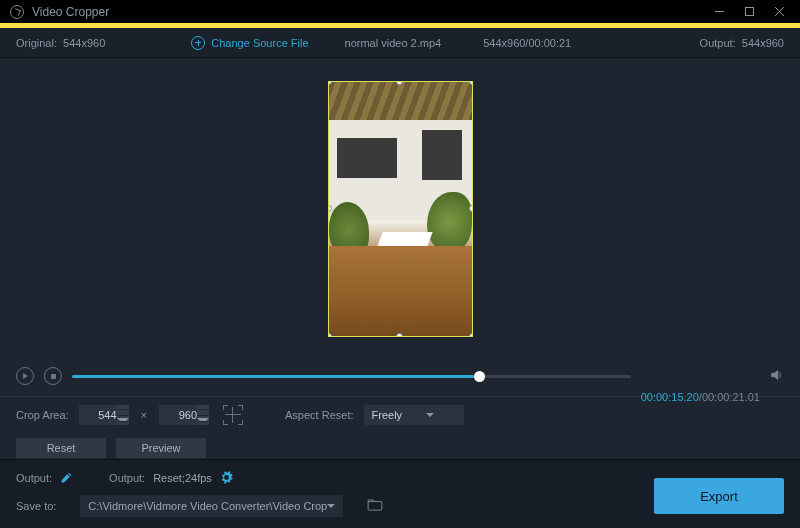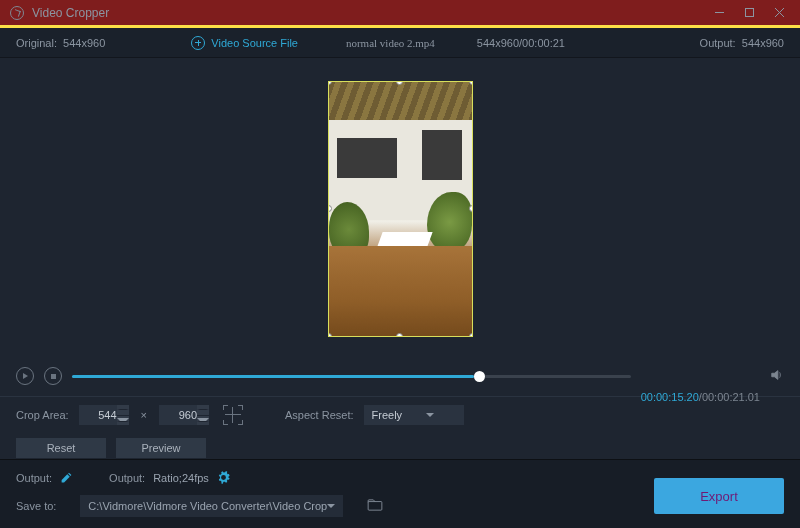--- a/index.html
+++ b/index.html
@@ -9,25 +9,25 @@
     font-family: "Segoe UI", Arial, sans-serif;
     font-size: 12px;
     color: #9aa4b0;
     overflow: hidden;
     position: relative;
   }
 
   
   .titlebar {
     height: 28px;
-    background: #7f1d1d;
+    background: #000000;
     display: flex;
     align-items: center;
     padding: 0 6px 0 10px;
-    border-bottom: 3px solid #fde047;
+    border-bottom: 5px solid #fde047;
   }
   .app-icon {
     width: 14px; height: 14px;
     border: 1.5px solid #7f8893;
     border-radius: 50%;
     margin-right: 8px;
     display:flex;align-items:center;justify-content:center;
   }
   .app-icon::after{content:"";width:5px;height:5px;border-top:1.5px solid #7f8893;border-right:1.5px solid #7f8893;transform:rotate(20deg);}
   .titlebar .title { color:#8b95a1; font-size:12px; }
@@ -53,21 +53,21 @@
   }
   .subbar .original{ flex:0 0 auto; }
   .subbar .changesrc{
     display:flex; align-items:center; gap:6px;
     color:#2fa9d6; margin-left:86px;
   }
   .plus-circ{width:14px;height:14px;border:1.5px solid #2fa9d6;border-radius:50%;display:flex;align-items:center;justify-content:center;}
   .plus-circ::before{content:"";width:6px;height:1.5px;background:#2fa9d6;position:absolute;}
   .plus-circ::after{content:"";width:1.5px;height:6px;background:#2fa9d6;position:absolute;}
   .plus-circ{position:relative;}
-  .subbar .filename{ margin-left:48px; color:#8b95a1;font-family:Liberation Serif, serif;}
+  .subbar .filename{ margin-left:36px; color:#8b95a1;}
   .subbar .dims{ margin-left:42px; color:#8b95a1;}
   .subbar .outputdims{ margin-left:auto; color:#8b95a1;}
 
   
   .canvas-area{
     height:302px;
     position:relative;
     display:flex;
     align-items:center;
     justify-content:center;
@@ -156,21 +156,21 @@
   .out-row{display:flex;align-items:center;gap:8px;height:20px;}
   .out-row .lab{}
   .out-val{color:#9aa4b0;}
   .pencil-icon svg,.gear-icon svg{width:13px;height:13px;fill:#2fa9d6;}
   .out-row2{display:flex;align-items:center;gap:24px;height:24px;margin-top:6px;}
   .pathbox{background:#242c38;height:22px;display:flex;align-items:center;padding:8px 8px;color:#9aa4b0;min-width:262px;}
   .pathbox .dd-arrow{margin-left:auto;}
   .folder-icon svg{width:16px;height:12px;stroke:#8b95a1;fill:none;stroke-width:1;}
   .export-btn{
     position:absolute; right:16px; bottom:14px;
-    width:130px;height:36px;background:#3ba7e0;color:#701a75;
+    width:130px;height:36px;background:#3ba7e0;color:#0f172a;
     display:flex;align-items:center;justify-content:center;
     font-size:13px;border-radius:2px;
   }
   .secondlab{margin-left:28px;}
 </style>
 </head>
 <body>
 
 <div class="titlebar">
   <div class="app-icon"></div>
@@ -195,21 +195,21 @@
   </div>
 </div>
 
 <div class="subbar">
   <span class="original">
     <span>Original:</span>
     &nbsp;<span>544x960</span>
   </span>
   <span class="changesrc">
     <span class="plus-circ"></span>
-    <span>Video Source File</span>
+    <span>Change Source File</span>
   </span>
   <span class="filename">normal video 2.mp4</span>
   <span class="dims">544x960/00:00:21</span>
   <span class="outputdims">
     <span>Output:</span>
     &nbsp;<span>544x960</span>
   </span>
 </div>
 
 <div class="canvas-area">
@@ -303,21 +303,21 @@
 <div class="bottom">
   <div class="out-row">
     <span class="lab">Output:</span>
     <span class="pencil-icon">
       <svg viewBox="0 0 16 16">
           <path d="M2 11l7-7 3 3-7 7H2v-3z"></path>
           <path d="M10 3l1-1 3 3-1 1z"></path>
         </svg>
     </span>
     <span class="lab secondlab">Output:</span>
-    <span class="out-val">Ratio;24fps</span>
+    <span class="out-val">Reset;24fps</span>
     <span class="gear-icon">
       <svg viewBox="0 0 16 16">
           <path d="M8 5a3 3 0 100 6 3 3 0 000-6zm6 3l1.5.9-.8 1.9-1.7-.3a6 6 0 01-.9 1.5l.6 1.6-1.7 1-1.2-1.3a6 6 0 01-1.8 0L6.8 16l-1.7-1 .6-1.6a6 6 0 01-.9-1.5l-1.7.3-.8-1.9L3.8 9a6 6 0 010-2L2.3 6.1l.8-1.9 1.7.3a6 6 0 01.9-1.5L5.1 1.4l1.7-1L8 1.7a6 6 0 011.8 0L11 0l1.7 1-.6 1.6a6 6 0 01.9 1.5l1.7-.3.8 1.9L14 7a6 6 0 010 2z" fill="#2fa9d6"></path>
         </svg>
     </span>
   </div>
   <div class="out-row2">
     <span class="lab">Save to:</span>
     <div class="pathbox">
       <span>C:\Vidmore\Vidmore Video Converter\Video Crop</span>

